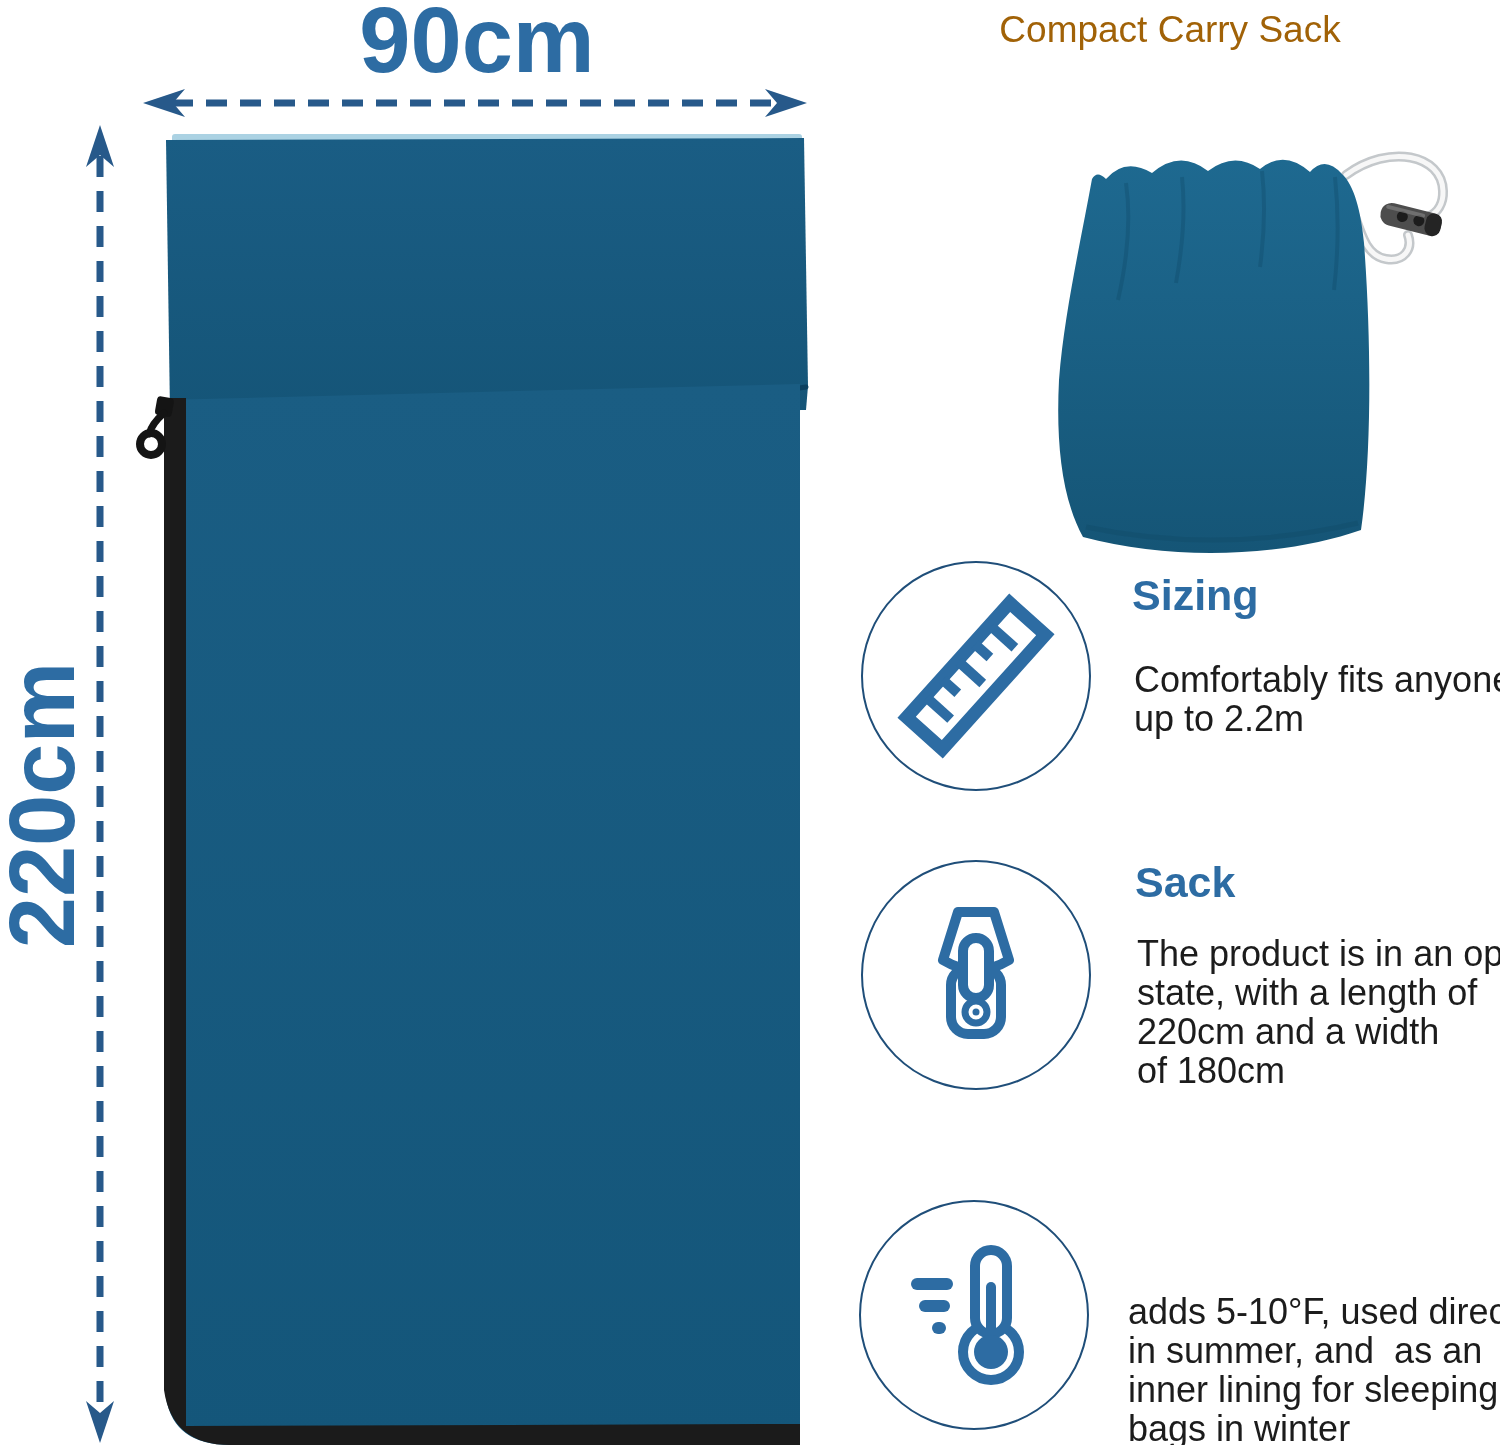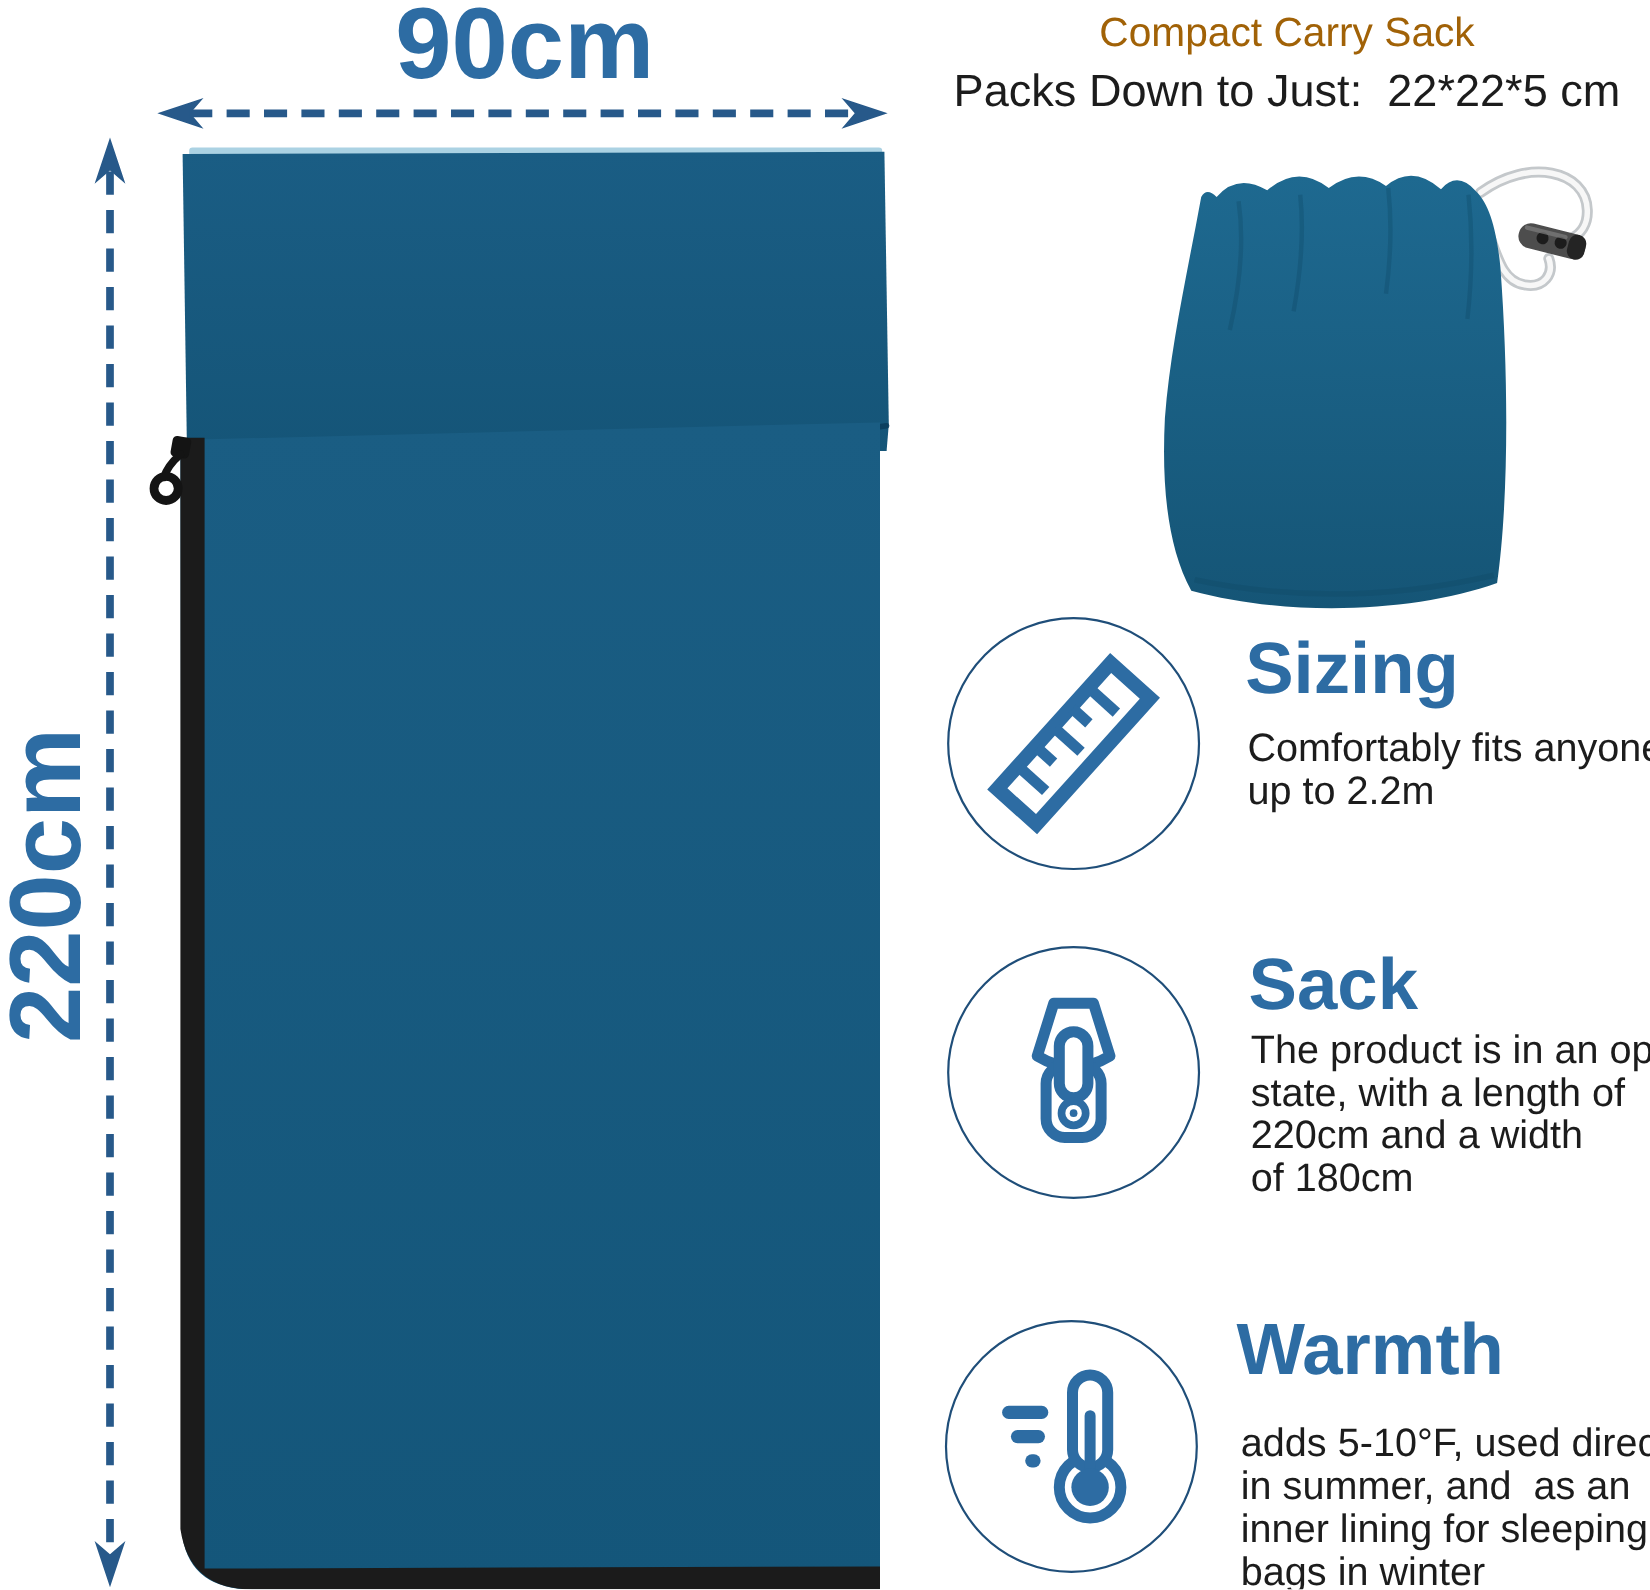--- a/index.html
+++ b/index.html
@@ -19,21 +19,21 @@
   .sack-title{left:850px;top:8px;width:640px;text-align:center;
     font-size:37px;color:#a16207;line-height:1.2;}
   .sack-subtitle{left:840px;top:58px;width:660px;text-align:center;
     font-size:41px;color:#1c1c1c;line-height:1.2;white-space:pre;}
   
   .feature-circle{
     position:absolute;width:230px;height:230px;border-radius:50%;
     border:2px solid #1f4e79;background:#fff;
     display:flex;align-items:center;justify-content:center;box-sizing:border-box;
   }
-  .feature-title{position:absolute;font-size:66px;font-weight:bold;
+  .feature-title{position:absolute;font-size:43px;font-weight:bold;
     color:#2d6ca3;line-height:1;}
   .feature-desc{position:absolute;font-size:36px;color:#1c1c1c;
     line-height:39px;white-space:pre;}
 </style>
 </head>
 <body>
 
 <div class="canvas">
 
   <div class="abs dim-label dim-w">90cm</div>
@@ -67,21 +67,20 @@
     <path d="M34,272 L670,256 L670,1302 Q670,1316 650,1316 L100,1317 Q44,1317 36,1270 Z" fill="url(#bodyGrad)"></path>
     <path d="M34,270 L56,270 L56,1298 L670,1296 L670,1317 L100,1317 Q42,1317 34,1262 Z" fill="#1b1b1b"></path>
     <g>
       <rect x="26" y="269" width="17" height="19" rx="4" fill="#141414" transform="rotate(10 34 278)"></rect>
       <path d="M34,285 C26,292 21,299 19,306" stroke="#141414" stroke-width="7" fill="none" stroke-linecap="round"></path>
       <circle cx="21" cy="316" r="11" fill="none" stroke="#141414" stroke-width="8"></circle>
     </g>
   </svg>
 
   <div class="abs sack-title">Compact Carry Sack</div>
-  <div class="abs sack-subtitle">Packs Down to Just:  22*22*5 cm</div>
 
   <svg class="abs" style="left:1030px;top:125px;" width="460" height="450" viewBox="0 0 460 450">
     <defs>
       <linearGradient id="sackGrad" x1="0" y1="0" x2="0" y2="1">
         <stop offset="0" stop-color="#1e6990"></stop>
           <stop offset="1" stop-color="#155576"></stop>
       </linearGradient>
     </defs>
 
     <g>
@@ -152,19 +151,18 @@
         <circle cx="92" cy="112" r="28" fill="#fff" stroke="#2d6ca3" stroke-width="10"></circle>
         <rect x="76" y="10" width="32" height="84" rx="16" fill="#fff" stroke="#2d6ca3" stroke-width="10"></rect>
         <rect x="87" y="42" width="10" height="62" rx="5"></rect>
         <circle cx="92" cy="112" r="17"></circle>
         <rect x="12" y="38" width="42" height="12" rx="6"></rect>
         <rect x="20" y="60" width="31" height="12" rx="6"></rect>
         <rect x="33" y="82" width="14" height="12" rx="6"></rect>
       </g>
     </svg>
   </div>
-  <div class="feature-title" style="left:1124px;top:1193px;">Warmth</div>
   <div class="feature-desc" style="left:1128px;top:1292px;">adds 5-10°F, used directly
 in summer, and  as an
 inner lining for sleeping
 bags in winter</div>
 
 </div>
 
 </body></html>

